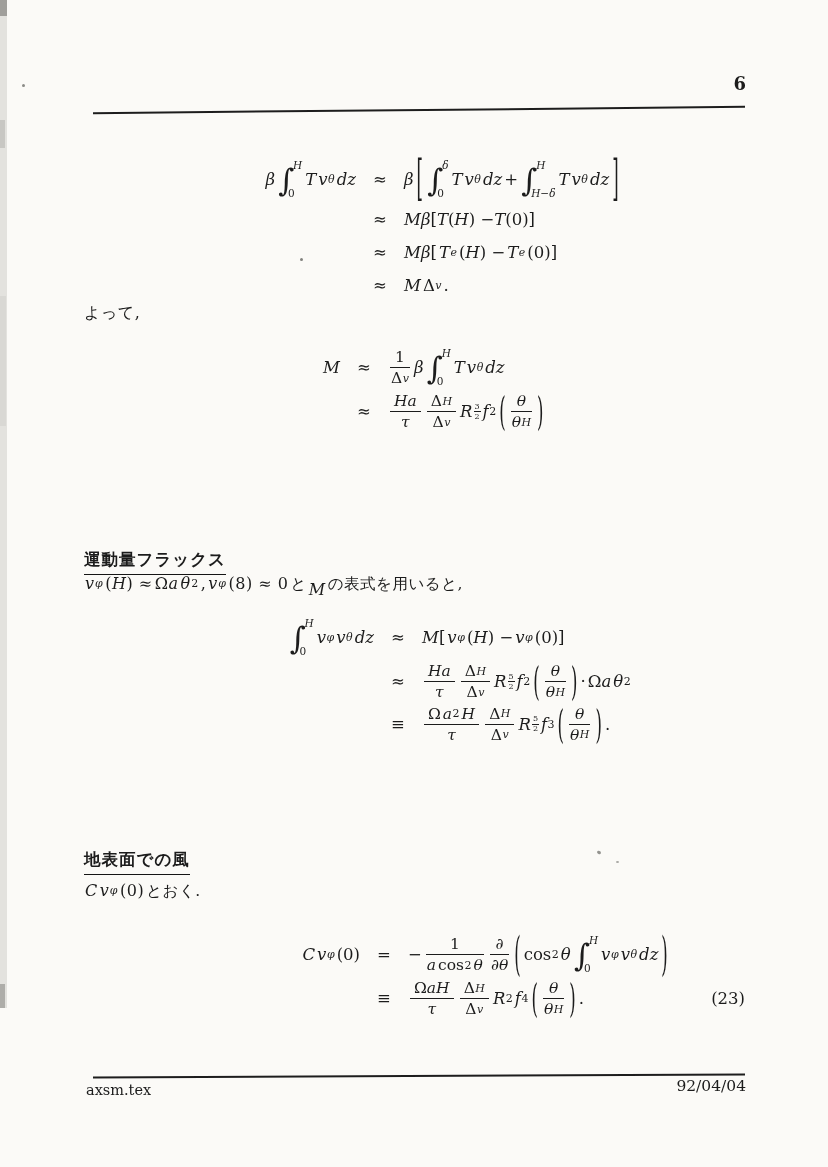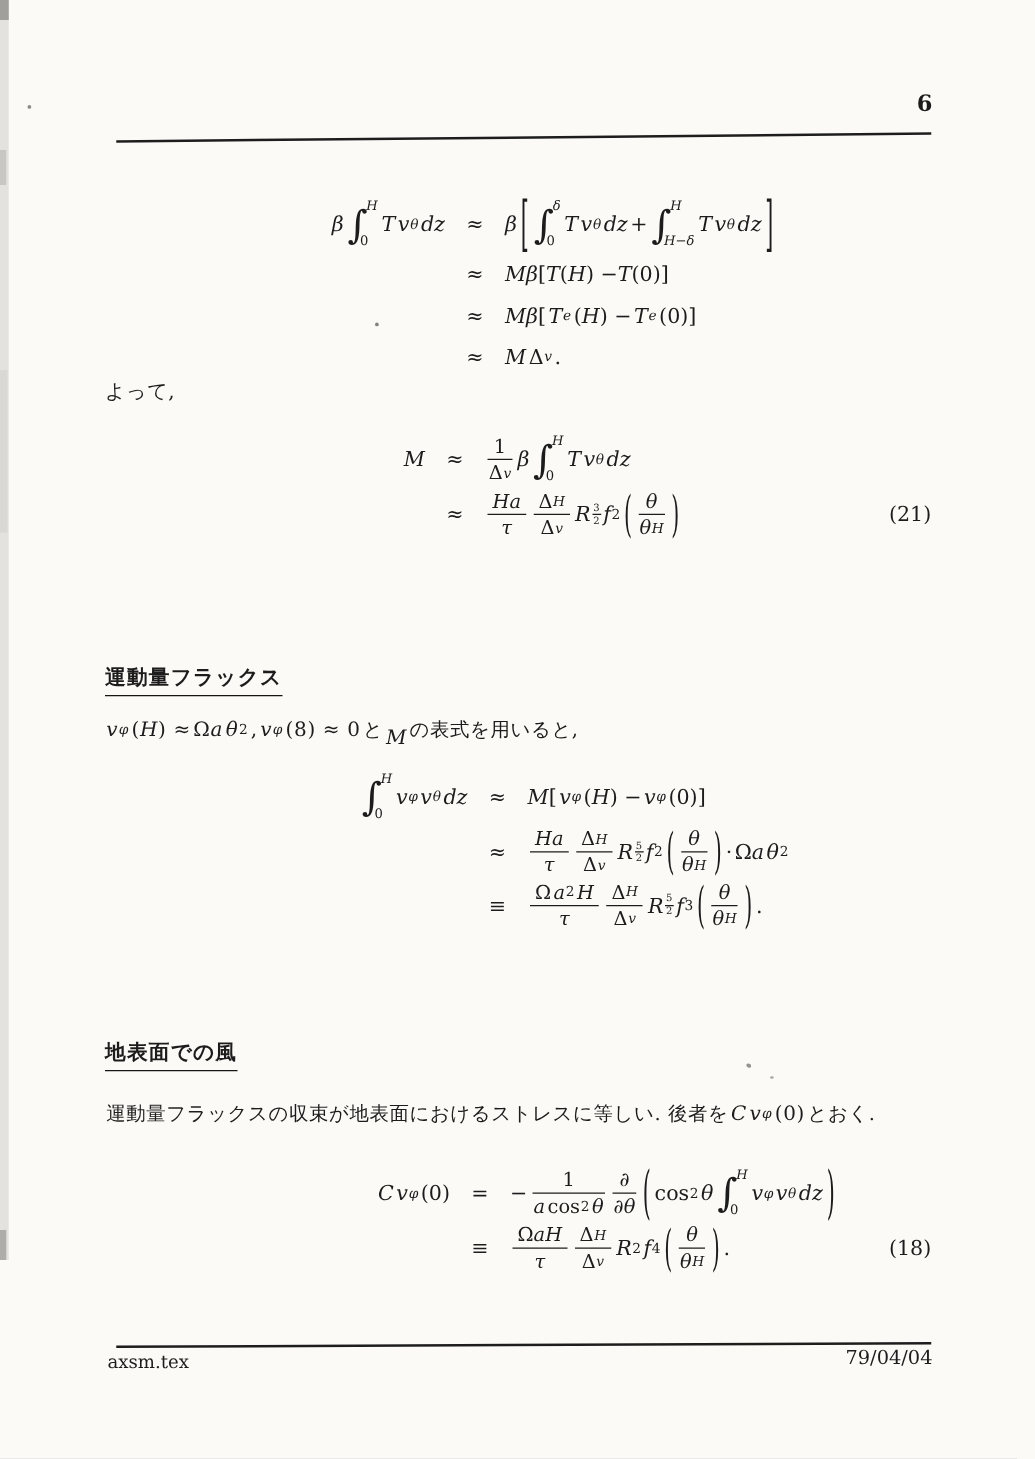--- a/index.html
+++ b/index.html
@@ -22,21 +22,21 @@
 
   .rule{position:absolute; height:2px; background:#1d1d1d;}
   .rule-top{left:93px; top:109px; width:652px; transform:rotate(-0.55deg);}
   .rule-bottom{left:93px; top:1075px; width:652px; transform:rotate(-0.25deg);}
 
   .pagenum{position:absolute; top:73px; right:82px; font-size:18px; font-weight:bold;}
 
   .jp-par{position:absolute; left:84px; font-size:16px; font-style:normal; letter-spacing:0.5px;}
   .heading{position:absolute; left:84px; font-size:16.5px; font-weight:bold; font-style:normal;
            font-family:Liberation Serif, serif; letter-spacing:1px;
-           border-bottom:1.6px solid #151515; padding-bottom:3px;}
+           border-bottom:1.6px solid #151515; padding-bottom:3px;margin-top:18px;}
 
   .equation{position:absolute; left:85px; width:660px; font-size:16.5px;}
   .eqrow{display:grid; grid-template-columns:var(--lhsw,270px) 46px max-content 1fr;
          align-items:center; margin-bottom:3px;}
   .cell{display:flex; align-items:center; min-height:30px; white-space:nowrap;}
   .lhs{justify-content:flex-end;}
   .rel{justify-content:center; font-style:normal;}
   .rhs{justify-content:flex-start;}
   .eqnum{justify-content:flex-end; font-style:normal;}
 
@@ -323,21 +323,20 @@
             </span>
             <span class="fr-d">
               <span class="tok">
                 <span class="m-it">θ</span>
                 <sub class="msub"><span class="m-it">H</span></sub>
               </span>
             </span>
           </span>
           <span class="tok bigdel" style="transform: scaleY(2.4);">)</span>
         </span>
-        <span class="cell eqnum">(21)</span>
       </div>
     </div>
 
   <div class="heading" id="h-momentum">運動量フラックス</div>
 
   <div class="jp-par" id="p-momentum"><span class="tok">
         <span class="m-it">v</span>
         <sub class="msub"><span class="m-it">φ</span></sub>
       </span><span class="tok">
         <span class="m-up">(</span>
@@ -542,21 +541,21 @@
           <span class="tok bigdel" style="transform: scaleY(2.4);">)</span>
           <span class="tok">
             <span class="m-up"> .</span>
           </span>
         </span>
       </div>
     </div>
 
   <div class="heading" id="h-surface">地表面での風</div>
 
-  <div class="jp-par" id="p-surface"><span class="tok jp">運動量フラックスの収束が地表面におけるストレスに等しい. 後者を </span><span class="tok">
+  <div class="jp-par" id="p-surface"><span class="tok">
         <span class="m-it">C</span>
       </span><span class="tok">
         <span class="m-it">v</span>
         <sub class="msub"><span class="m-it">φ</span></sub>
       </span><span class="tok">
         <span class="m-up">(0) </span>
       </span><span class="tok jp">とおく.</span></div>
 
   <div class="equation" id="eq23">
       <div class="eqrow">
@@ -692,21 +691,21 @@
                 <span class="m-it">θ</span>
                 <sub class="msub"><span class="m-it">H</span></sub>
               </span>
             </span>
           </span>
           <span class="tok bigdel" style="transform: scaleY(2.4);">)</span>
           <span class="tok">
             <span class="m-up"> .</span>
           </span>
         </span>
-        <span class="cell eqnum">(18)</span>
+        <span class="cell eqnum">(23)</span>
       </div>
     </div>
 
   <div class="rule rule-bottom"></div>
   <div class="footer-left">axsm.tex</div>
-  <div class="footer-right">79/04/04</div>
+  <div class="footer-right">92/04/04</div>
 
 </div>
 
 </body></html>

